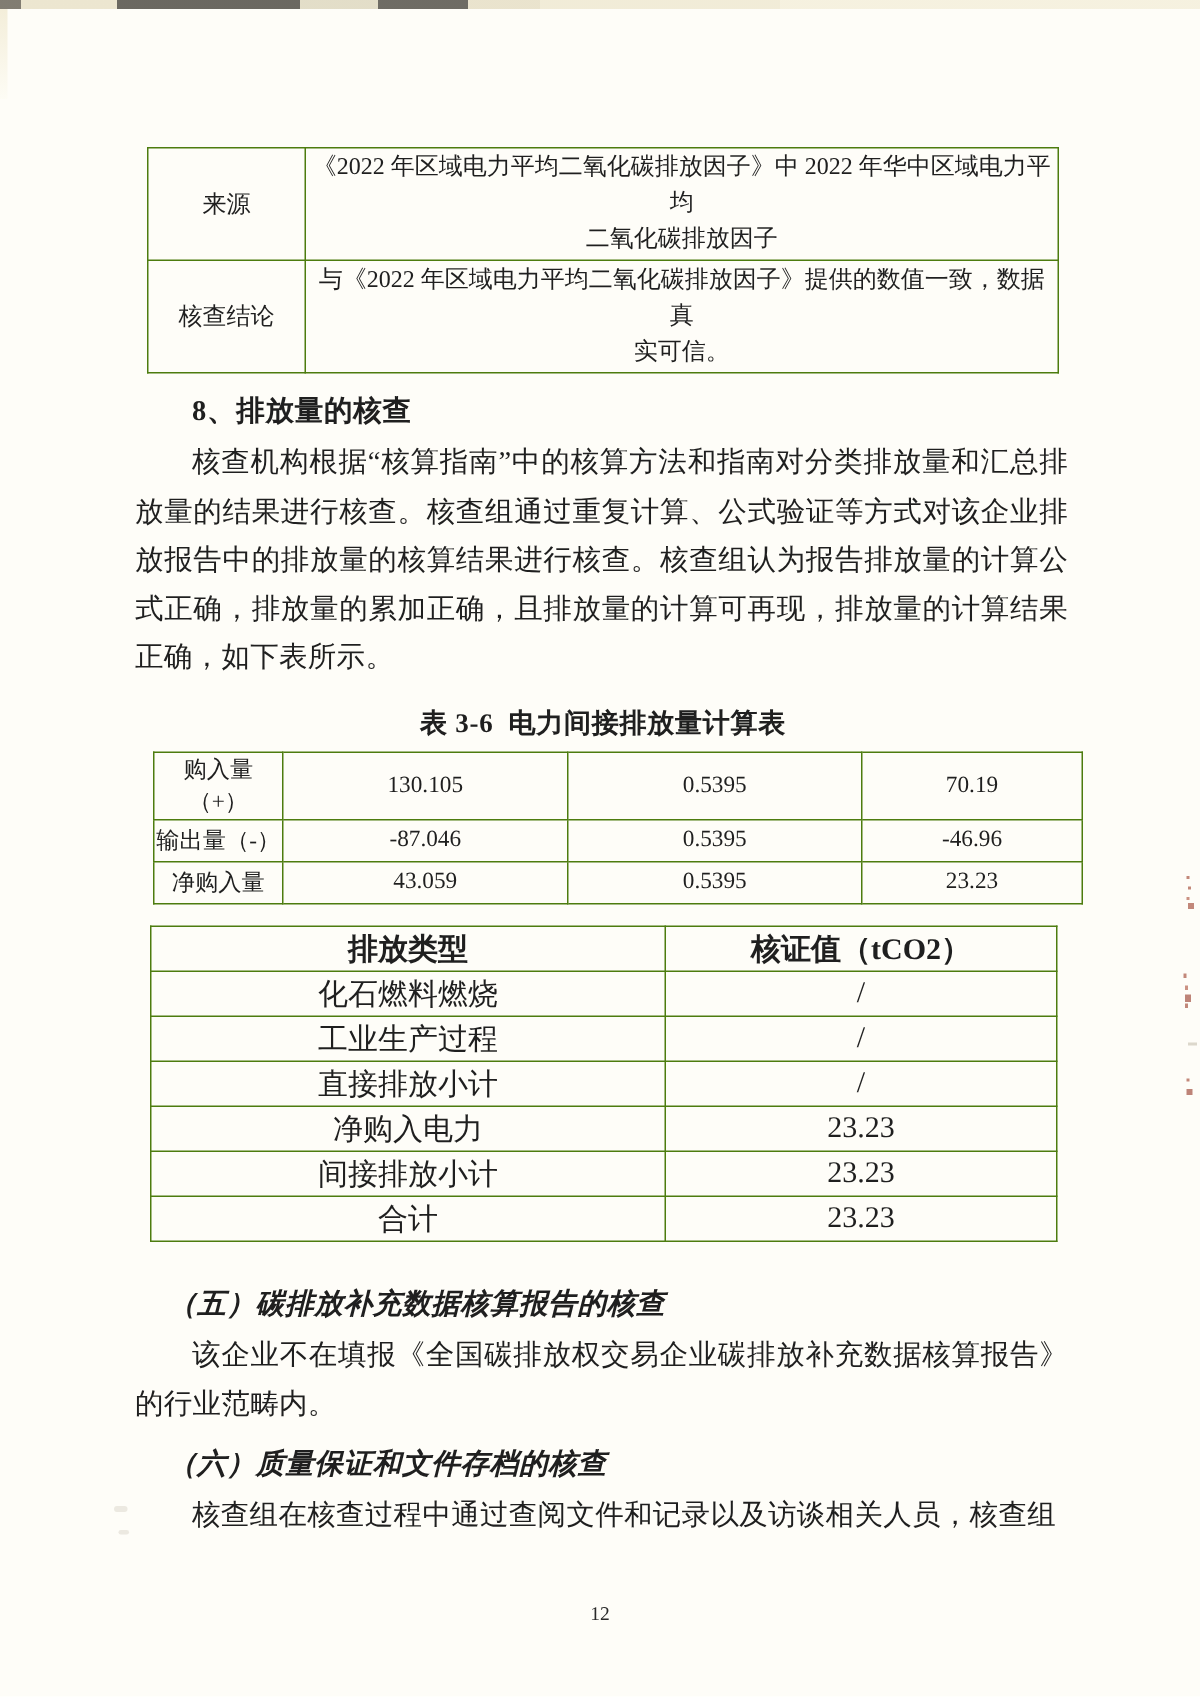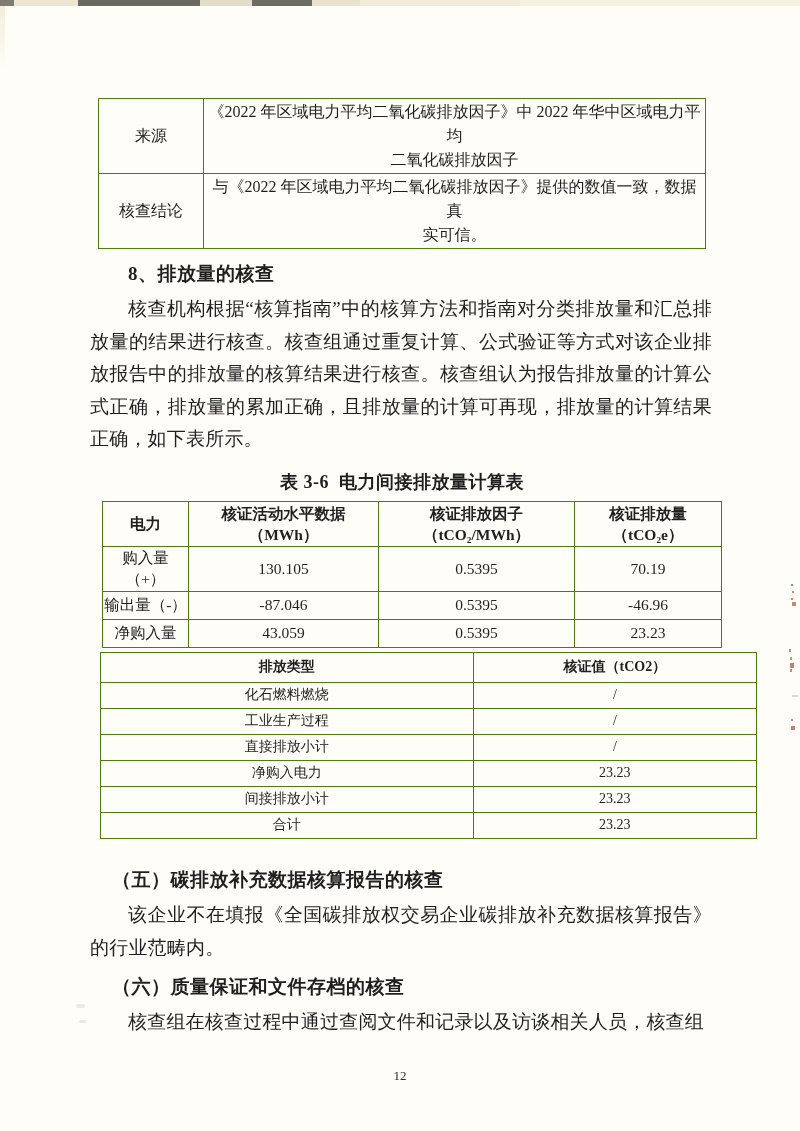--- a/index.html
+++ b/index.html
@@ -30,37 +30,37 @@
   .cell-line{display:block;line-height:24px;}
 
   
   .tbl-source{margin:98px 0 0 98px;width:608px;font-size:16px;}
   .tbl-source .lbl{width:96px;border-radius:17px;}
   .tbl-source tr{height:55px;}
 
   
   .text-col{width:622px;margin-left:90px;}
   .sec-heading{font-size:19px;font-weight:bold;margin:12px 0 0 0;text-indent:2em;letter-spacing:.5px;}
-  .sec-heading.kai{text-indent:0;margin-left:22px;}
+  .sec-heading.kai{text-indent:0;margin-left:22px;font-style:italic;}
   .body-para{font-size:19px;line-height:32.6px;text-align:justify;text-indent:2em;margin:6px 0 0 0;letter-spacing:.2px;}
 
   .tbl-caption{width:608px;margin:14px 0 0 98px;text-align:center;font-weight:bold;font-size:18px;white-space:pre-wrap;letter-spacing:.5px;}
 
   
   .tbl-36{margin:7px 0 0 102px;width:603px;font-size:15.5px;}
   .tbl-36 .hrow{height:42px;}
   .tbl-36 .hrow td{font-weight:bold;line-height:21px;}
   .tbl-36 tr.drow{height:28px;}
   .tbl-36 .c1{width:85px;padding:1px 0;}
   .tbl-36 .c2{width:181px;}
   .tbl-36 .c3{width:187px;}
   .tbl-36 .c4{width:146px;padding:1px 0;}
 
   
-  .tbl-37{margin:4px 0 0 100px;width:657px;font-size:14px;}
+  .tbl-37{margin:14px 0 0 100px;width:605px;font-size:20px;}
   .tbl-37 .hrow{height:30px;}
   .tbl-37 .hrow td{font-weight:bold;}
   .tbl-37 tr.drow{height:26px;}
   .tbl-37 .c1{width:57%;}
   .tbl-37 .c2{width:43%;}
 
   .caption-37{margin-top:20px;}
   .heading-5{margin-top:28px;}
   .heading-6{margin-top:10px;}
 
@@ -107,32 +107,20 @@
   </table>
 
   <div class="text-col">
     <p class="sec-heading">8、排放量的核查</p>
     <p class="body-para">核查机构根据“核算指南”中的核算方法和指南对分类排放量和汇总排放量的结果进行核查。核查组通过重复计算、公式验证等方式对该企业排放报告中的排放量的核算结果进行核查。核查组认为报告排放量的计算公式正确，排放量的累加正确，且排放量的计算可再现，排放量的计算结果正确，如下表所示。</p>
   </div>
 
   <div class="tbl-caption">表 3-6  电力间接排放量计算表</div>
   <table class="tbl-36">
     <tbody>
-      <tr class="hrow">
-        <td class="c1">电力</td>
-        <td class="c2">
-          <span class="cell-line" style="line-height:21px">核证活动水平数据</span>
-          <span class="cell-line" style="line-height:21px">（MWh）</span>
-        </td>
-        <td class="c3">
-          <span class="cell-line" style="line-height:21px">核证排放因子</span>
-          <span class="cell-line" style="line-height:21px">（tCO₂/MWh）</span>
-        </td>
-        <td class="c4">核证排放量（tCO₂e）</td>
-      </tr>
       <tr class="drow">
         <td class="c1">购入量（+）</td>
         <td class="c2">130.105</td>
         <td class="c3">0.5395</td>
         <td class="c4">70.19</td>
       </tr>
       <tr class="drow">
         <td class="c1">输出量（-）</td>
         <td class="c2">-87.046</td>
         <td class="c3">0.5395</td>

